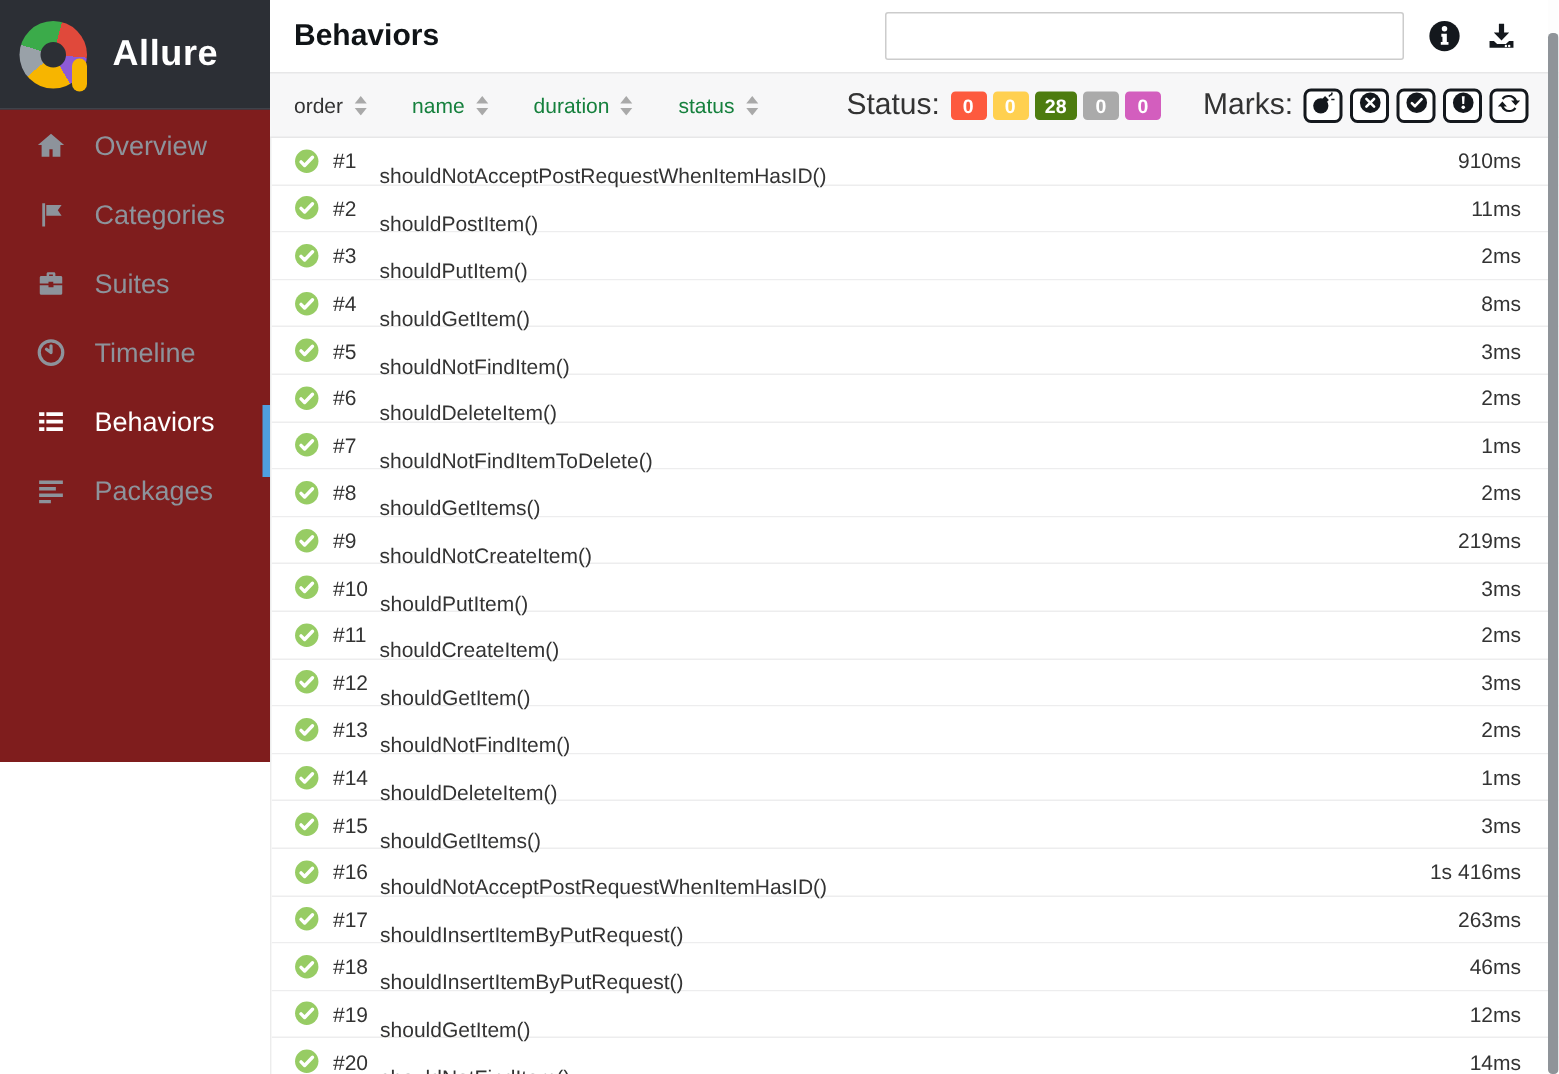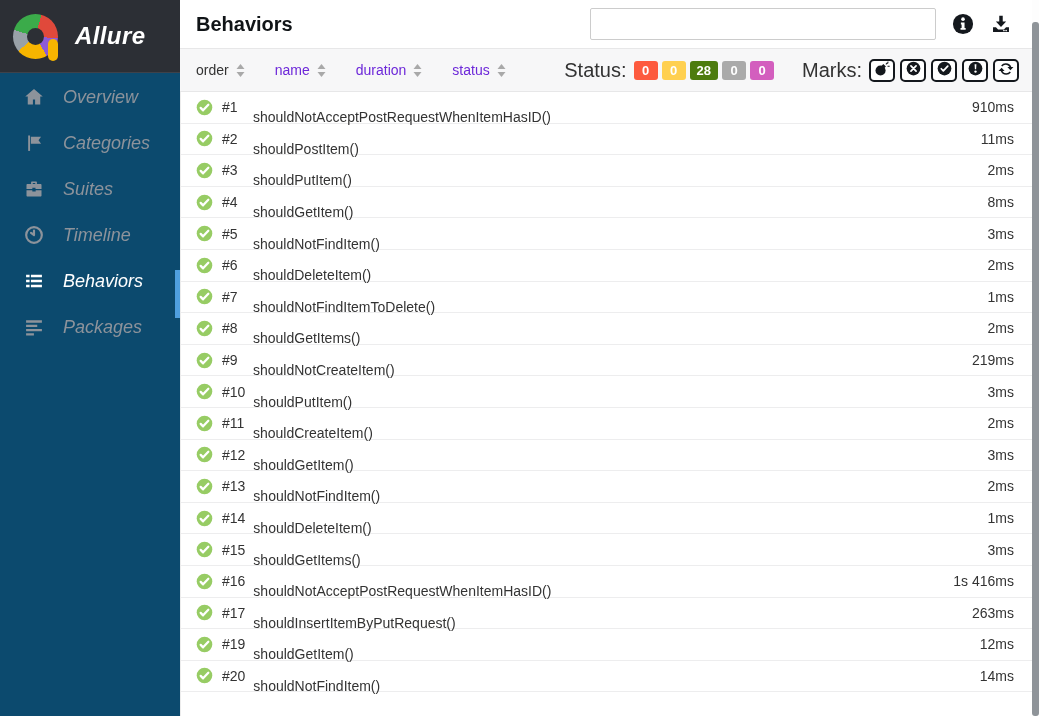--- a/index.html
+++ b/index.html
@@ -1,20 +1,20 @@
 <!DOCTYPE html>
 <html><head>
 <meta charset="utf-8">
 <style>
   html,body{margin:0;padding:0;}
   .app{position:relative;width:1039px;height:716px;overflow:hidden;background:#fff;
        font-family:"Liberation Sans",sans-serif;-webkit-font-smoothing:antialiased;}
 
   
-  .sidebar{position:absolute;left:0;top:0;width:180px;height:716px;background:#0c4a6e;font-style:italic;}
+  .sidebar{position:absolute;left:0;top:0;width:180px;height:508px;background:#7f1d1d;}
   .logo-area{height:72px;background:#2c2f35;border-bottom:1px solid #3e424a;
              display:flex;align-items:center;gap:17px;padding-left:13px;cursor:pointer;}
   .logo{position:relative;width:45px;height:45px;border-radius:50%;flex:none;
         background:conic-gradient(from 15deg,
           #e0493b 0 80deg, #8e5bd6 80deg 135deg, #f7b500 135deg 215deg,
           #99a1a8 215deg 272deg, #3bab4a 272deg 360deg);}
   .logo .hole{position:absolute;inset:14px;border-radius:50%;background:#2c2f35;}
   .logo .tail{position:absolute;right:0;bottom:-2px;width:10px;height:22px;border-radius:5px;background:#f7b500;}
   .logo-text{color:#fff;font-size:24px;font-weight:700;letter-spacing:.4px;}
   .nav{padding-top:14px;}
@@ -30,21 +30,21 @@
   .page-title{font-size:20px;font-weight:700;color:#101417;margin:0;}
   .search-input{margin-left:auto;width:346px;height:32px;box-sizing:border-box;border:1px solid #ccc;
                 border-radius:2px;font-size:14px;padding:0 9px;outline:none;background:#fff;
                 font-family:"Liberation Sans",sans-serif;}
   .hdr-icon{margin-left:16px;cursor:pointer;display:flex;align-items:center;}
 
   
   .table-header{height:44px;box-sizing:border-box;background:#f7f7f8;border-top:1px solid #e7e7e8;
                 border-bottom:1px solid #e7e7e8;display:flex;align-items:center;padding:0 20px 0 16px;}
   .cols{display:flex;align-items:center;}
-  .col{display:flex;align-items:center;gap:7px;margin-right:30px;font-size:14px;color:#6d28d9;cursor:pointer;}
+  .col{display:flex;align-items:center;gap:7px;margin-right:30px;font-size:14px;color:#15803d;cursor:pointer;}
   .col.active{color:#333;}
   .sort-icon{display:flex;}
   .filters{margin-left:auto;display:flex;align-items:center;}
   .filter-label{font-size:20px;color:#333;margin-right:7px;}
   .badges{display:flex;gap:4px;}
   .status-badge{min-width:10px;text-align:center;color:#fff;font-size:13px;font-weight:700;
                 padding:2px 7px;border-radius:3px;line-height:15px;cursor:pointer;}
   .marks-label{margin-left:28px;}
   .marks{display:flex;gap:5px;}
   .mark-btn{width:26px;height:23px;border:2px solid #14181d;border-radius:5px;background:#fff;
@@ -460,20 +460,31 @@
             <svg width="17" height="17" viewBox="0 0 24 24">
               <circle cx="12" cy="12" r="11" fill="#97cc64"></circle>
               <path d="M6.6 12.6l3.4 3.4 7.4-7.8" fill="none" stroke="#fff" stroke-width="3.2" stroke-linecap="round" stroke-linejoin="round"></path>
             </svg>
           </span>
           <span class="row-order">#17</span>
           <span class="row-name">shouldInsertItemByPutRequest()</span>
           <span class="row-duration">263ms</span>
         </div>
 
+        <div class="row">
+          <span class="row-status">
+            <svg width="17" height="17" viewBox="0 0 24 24">
+              <circle cx="12" cy="12" r="11" fill="#97cc64"></circle>
+              <path d="M6.6 12.6l3.4 3.4 7.4-7.8" fill="none" stroke="#fff" stroke-width="3.2" stroke-linecap="round" stroke-linejoin="round"></path>
+            </svg>
+          </span>
+          <span class="row-order">#18</span>
+          <span class="row-name">shouldInsertItemByPutRequest()</span>
+          <span class="row-duration">46ms</span>
+        </div>
 
         <div class="row">
           <span class="row-status">
             <svg width="17" height="17" viewBox="0 0 24 24">
               <circle cx="12" cy="12" r="11" fill="#97cc64"></circle>
               <path d="M6.6 12.6l3.4 3.4 7.4-7.8" fill="none" stroke="#fff" stroke-width="3.2" stroke-linecap="round" stroke-linejoin="round"></path>
             </svg>
           </span>
           <span class="row-order">#19</span>
           <span class="row-name">shouldGetItem()</span>

